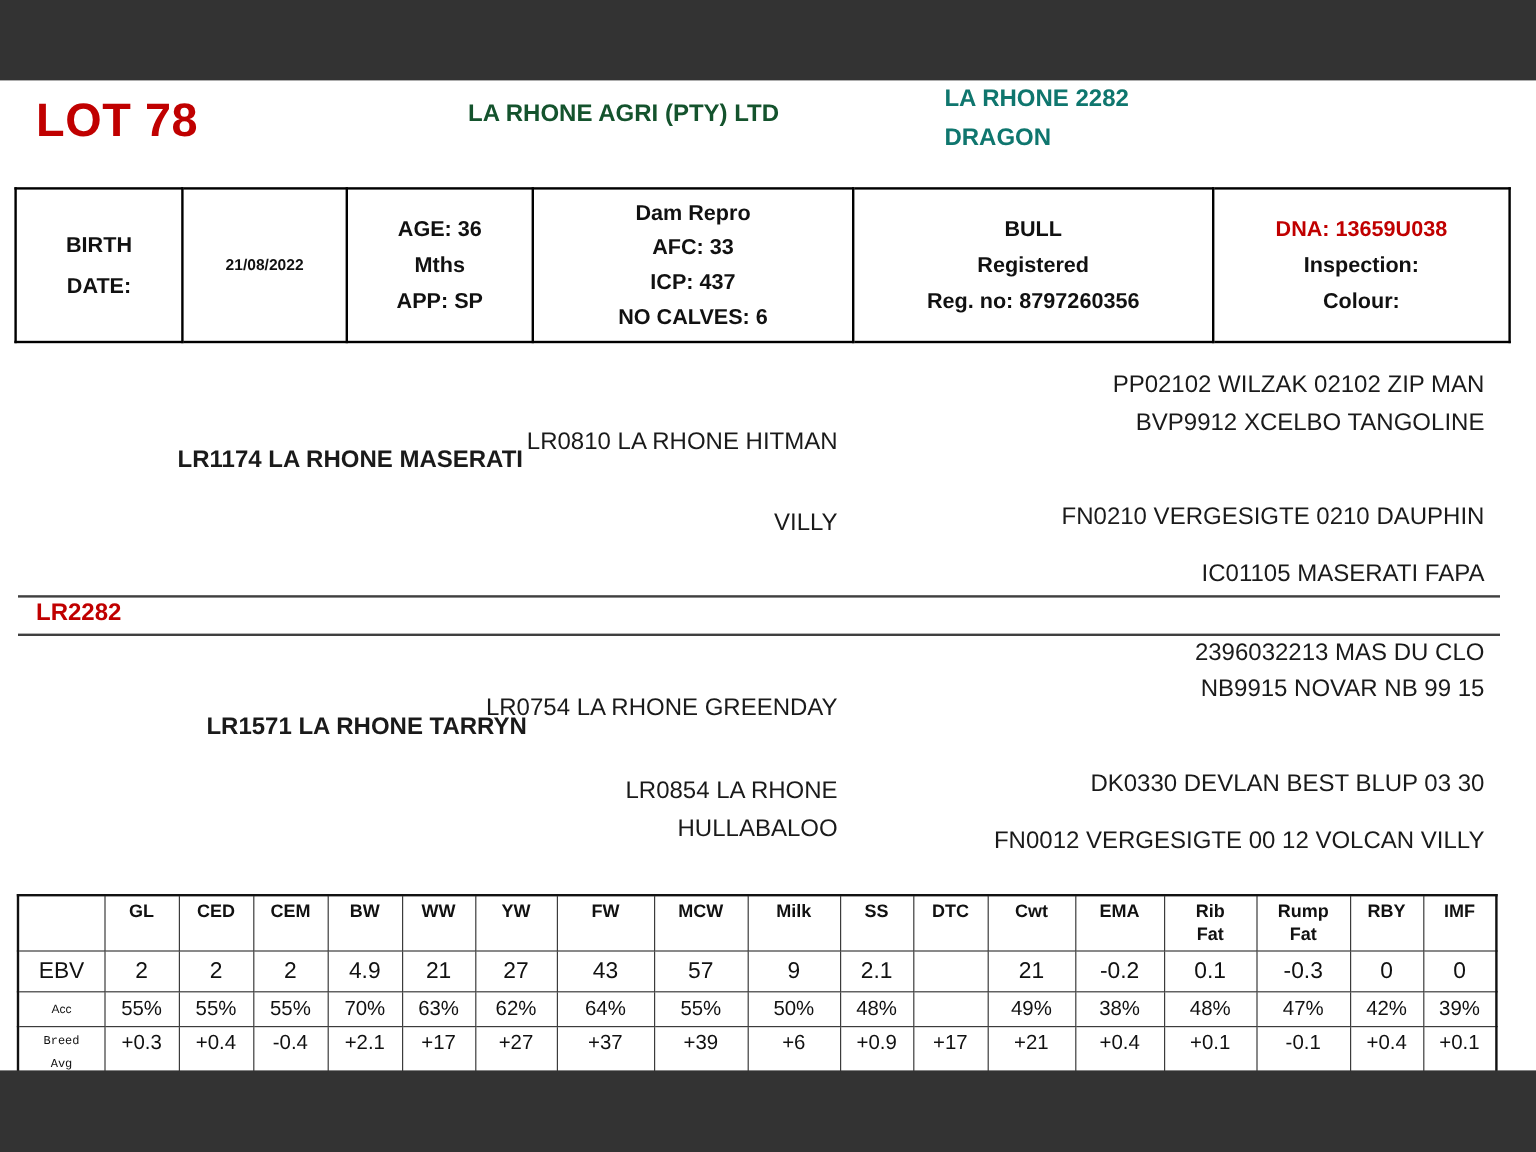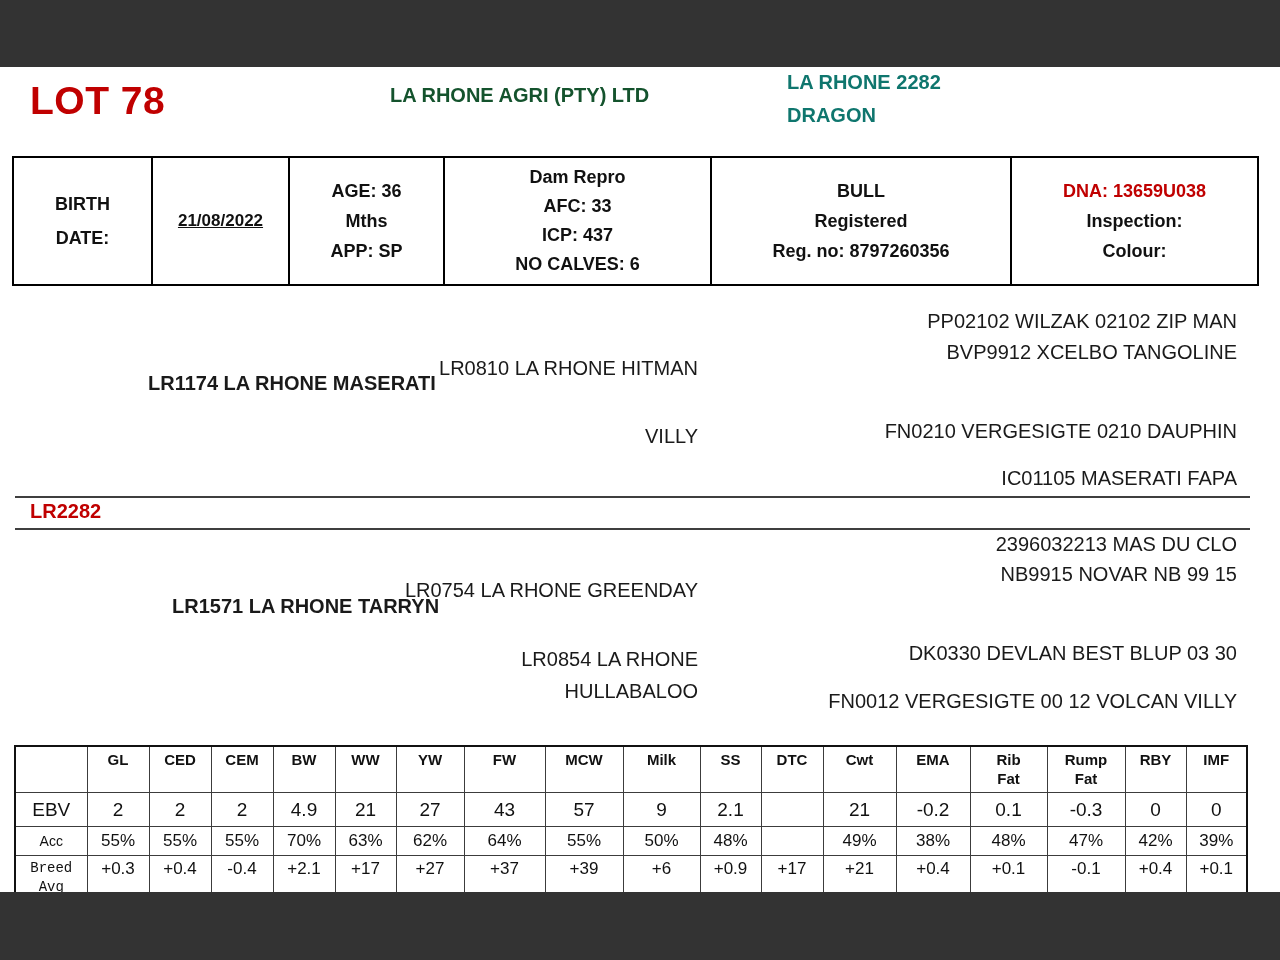--- a/index.html
+++ b/index.html
@@ -35,21 +35,21 @@
     border-collapse:collapse; table-layout:fixed; width:1245px;
   }
   .info-table td {
     border:2.5px solid #000;
     text-align:center; vertical-align:middle;
     font-weight:bold; font-size:18px;
     height:122px; padding:2px 4px;
   }
   .info-table td span { display:block; line-height:30px; }
   .info-table td.c-birth span { line-height:34px; }
-  .info-table td.c-date { font-size:17px;text-decoration:underline; }
+  .info-table td.c-date { font-size:13px; }
   .info-table td.c-dam span { line-height:29px; }
   .dna-line { color:#C00000; }
 
   
   .ped { position:absolute; font-size:20px; color:#1a1a1a; white-space:nowrap; }
   .ped.bold { font-weight:bold; }
   .ped.right-far { right:43px; }
   .ped.right-mid { right:582px; text-align:right;margin-top:16px; }
   .ped .pl { display:block; line-height:32px; }
 
@@ -73,21 +73,21 @@
   .ebv-table { border:2px solid #111; }
   .ebv-table tr.hdr th {
     height:42px; vertical-align:top; padding-top:3px;
     font-size:15px; font-weight:bold;
   }
   .hspan { display:inline-block; max-width:48px; line-height:19px; }
   .ebv-table tr.r-ebv td { height:33px; font-size:19px; vertical-align:middle; }
   .ebv-table tr.r-acc td { height:28px; font-size:17px; vertical-align:middle; }
   .ebv-table tr.r-avg td { height:45px; font-size:17px; vertical-align:top; padding-top:3px; }
   .ebv-table td.rowlbl { font-size:15px; }
-  .ebv-table tr.r-acc td.rowlbl, .ebv-table tr.r-avg td.rowlbl { font-size:14px;margin-top:20px; }
+  .ebv-table tr.r-acc td.rowlbl, .ebv-table tr.r-avg td.rowlbl { font-size:10px;margin-top:20px; }
   .ebv-table td.rowlbl span { display:block; line-height:19px;font-family:Liberation Mono, monospace; }
 </style>
 </head>
 <body>
 
 <div class="page">
 
   <div class="bar top"></div>
 
   <div class="lot-number">LOT 78</div>

